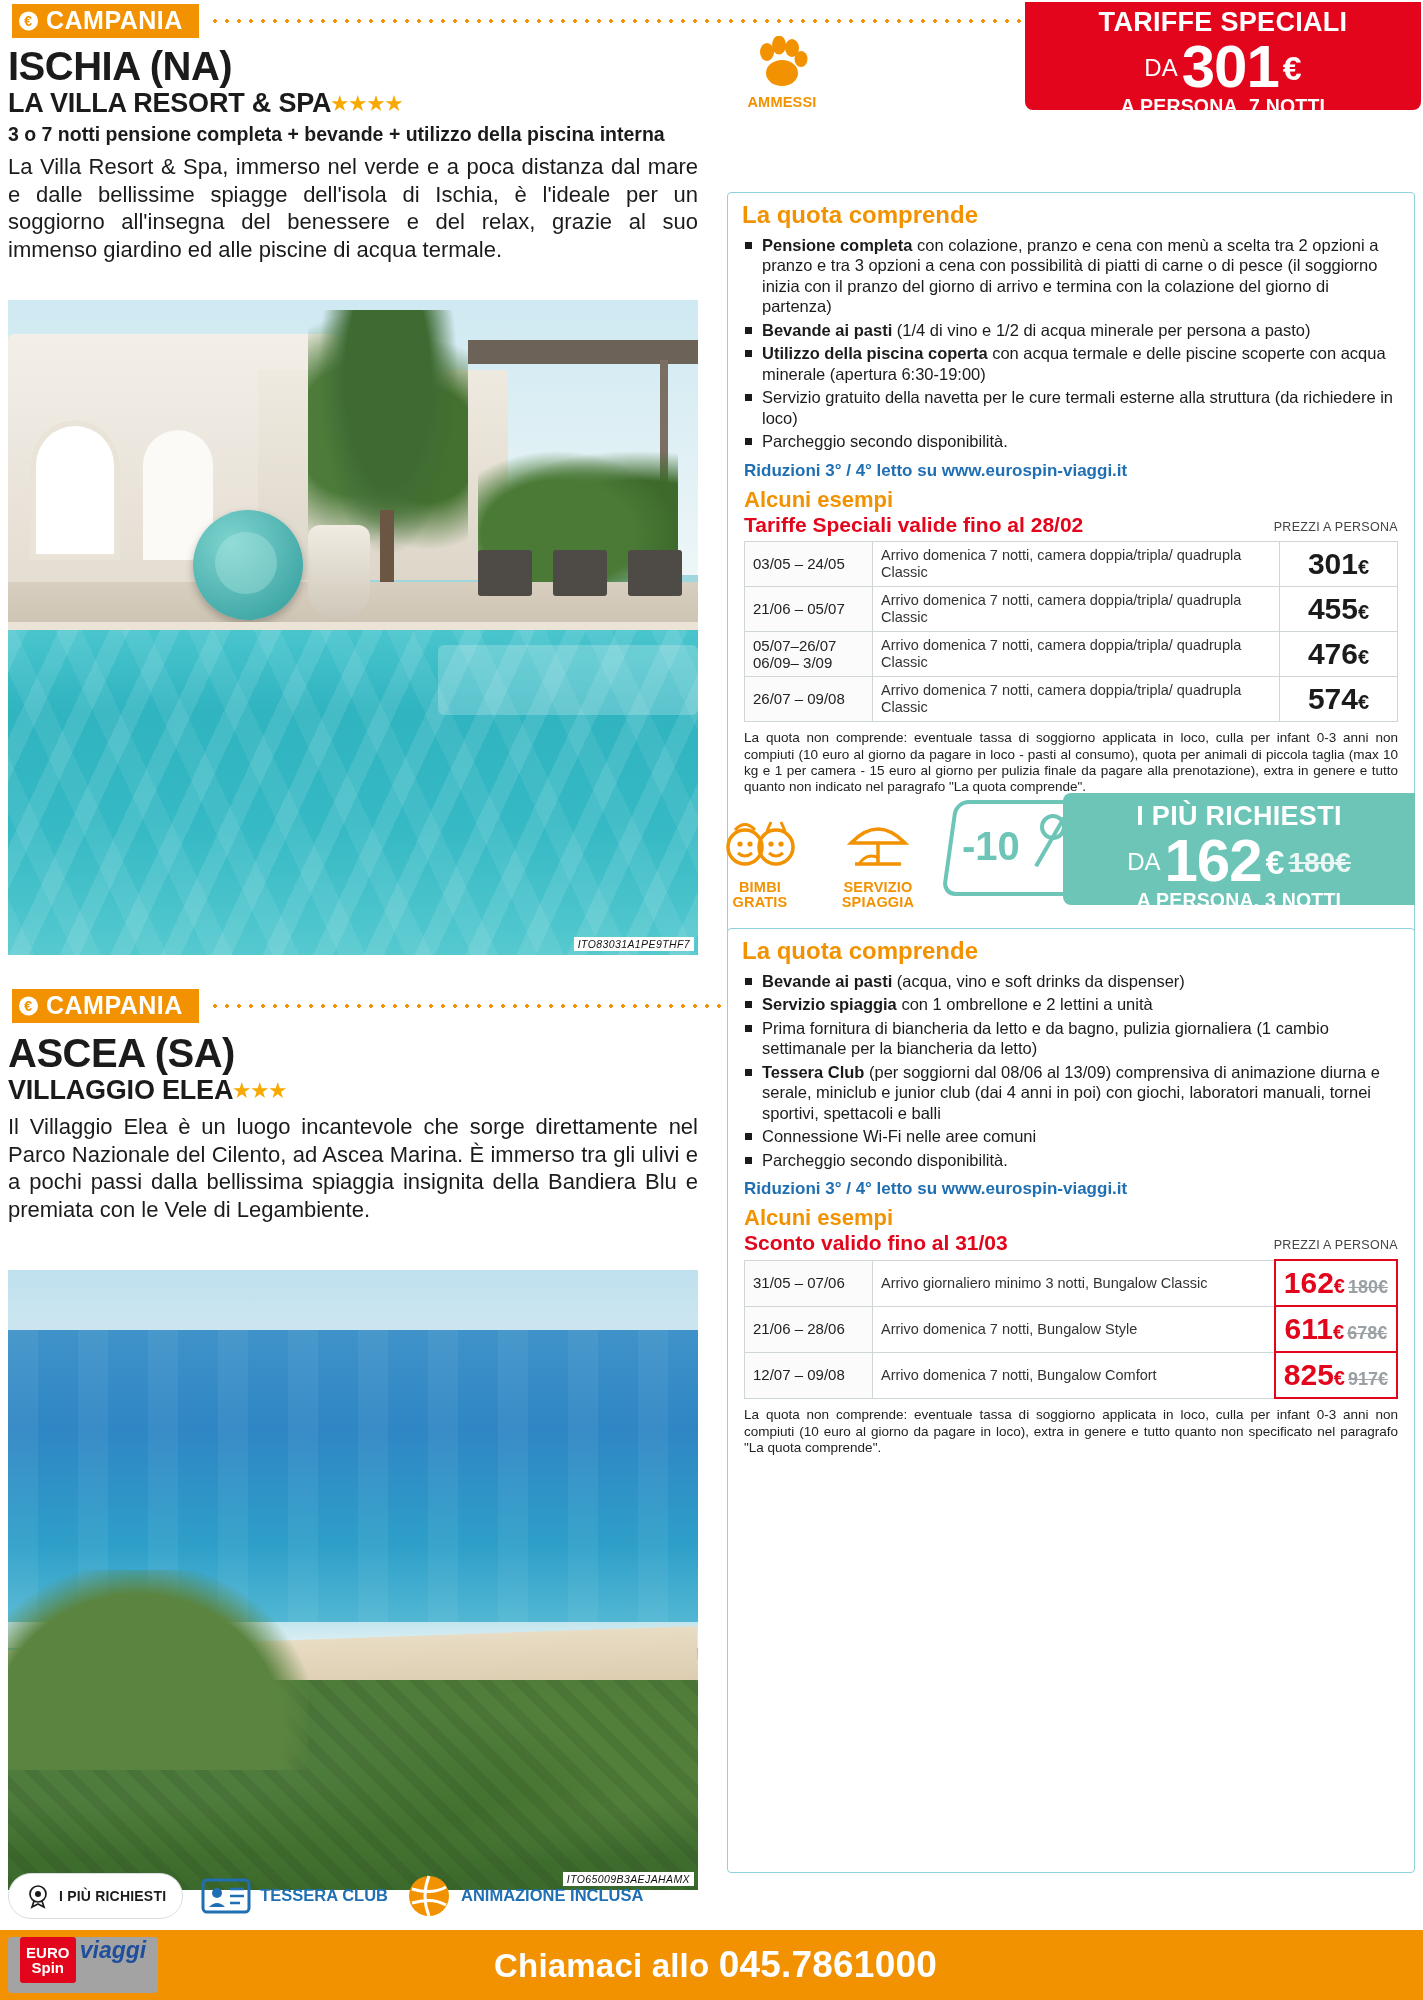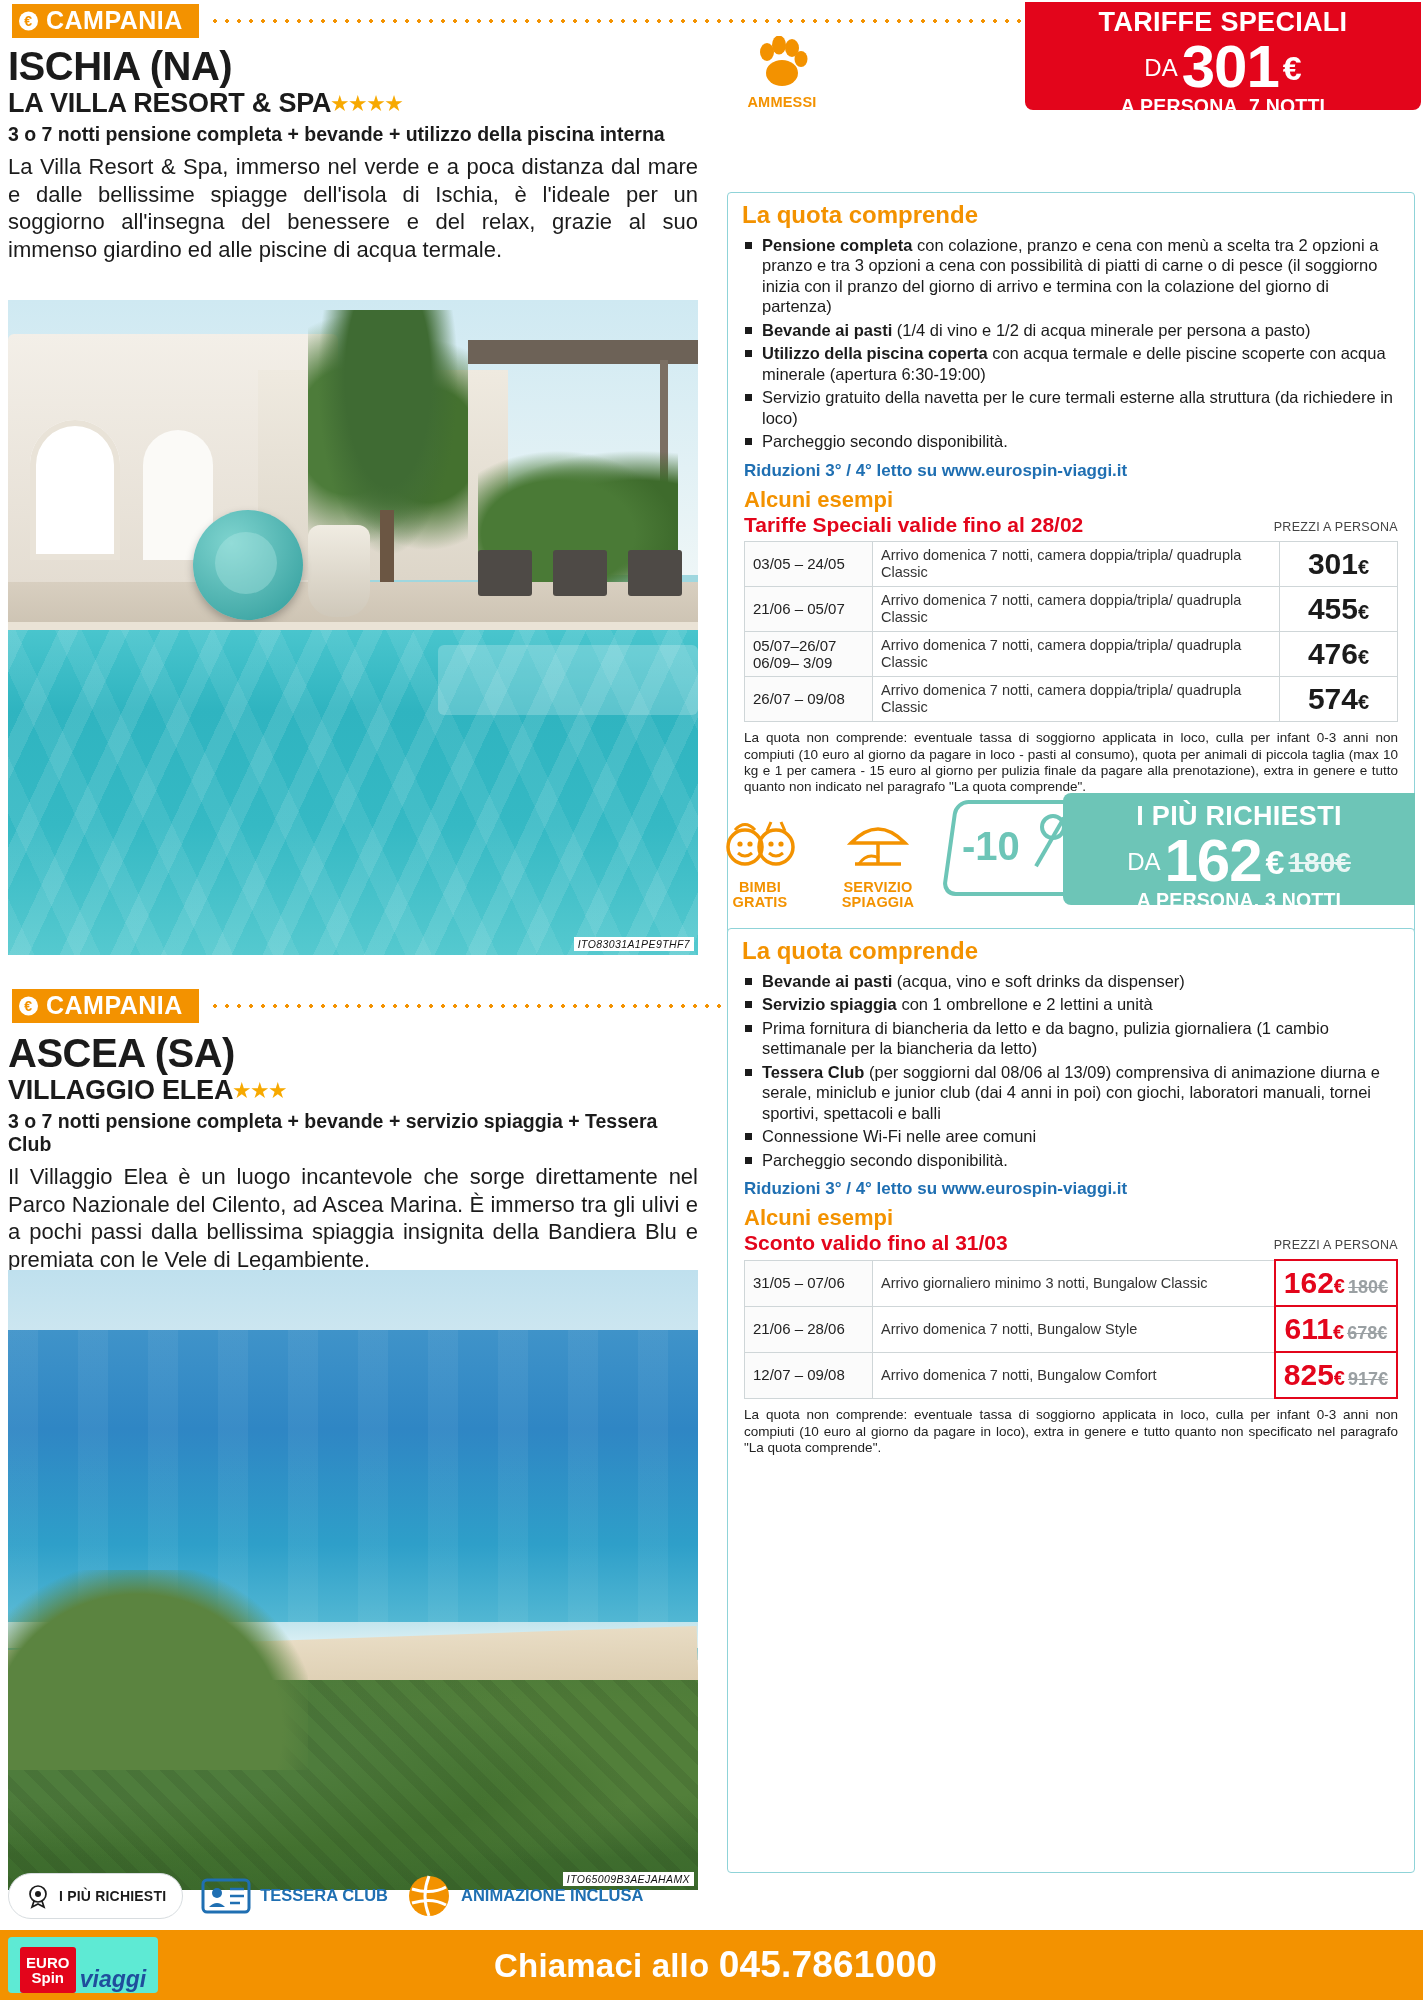--- a/index.html
+++ b/index.html
@@ -146,21 +146,21 @@
 
   
   .badges { position:absolute; left:8px; top:1870px; width:690px; height:52px; display:flex; align-items:center; gap:18px;}
   .badge-pill { background:#ffffff; border:1px solid #d8dde0; border-radius:26px; height:46px; display:flex; align-items:center; gap:8px; padding:0 16px;}
   .badge-pill .txt { font-size:14px; font-weight:bold; color:#1b1b1b; letter-spacing:.2px;}
   .badge-item { display:flex; align-items:center; gap:9px;}
   .badge-item .txt2 { font-size:16.5px; font-weight:bold; color:#1f6fb2; line-height:1.06;}
 
   
   .footer { position:absolute; left:0; top:1930px; width:1423px; height:70px; background:#f39200; display:flex; align-items:center;}
-  .footer .logo { width:150px; height:56px; margin-left:8px; background:#5eead4; border-radius:4px; display:flex; align-items:flex-end; justify-content:center; gap:4px;}
+  .footer .logo { width:150px; height:56px; margin-left:8px; background:#a3a3a3; border-radius:4px; display:flex; align-items:flex-start; justify-content:center; gap:4px;}
   .footer .logo .sq { width:56px; height:46px; background:#e3051b; color:#fff; font-size:15px; font-weight:bold; display:flex; flex-direction:column; align-items:center; justify-content:center; line-height:1; border-radius:3px;}
   .footer .logo .vg { font-size:23px; color:#1f4e9c; font-weight:bold; font-style:italic;}
   .footer .ftxt { flex:1; text-align:center; color:#ffffff; font-size:33px; font-weight:bold; letter-spacing:.2px; margin-right:150px;}
   .footer .ftxt .num { font-size:37px; }
 
   
   .disc-tag { position:absolute; width:150px; height:96px; }
   .disc-tag .body { position:absolute; inset:0; border:4px solid #6dc5b7; border-radius:14px; transform:skewX(-8deg);}
   .disc-tag .num { position:absolute; left:14px; top:24px; font-size:40px; font-weight:bold; color:#6dc5b7;}
   .disc-tag .o1, .disc-tag .o2 { position:absolute; border:4px solid #6dc5b7; border-radius:50%; }
@@ -292,21 +292,20 @@
       </div>
       <div class="dotline"></div>
     </div>
 
     <div class="left" style="top:48px;">
       <h1 class="city">ASCEA (SA)</h1>
       <h2 class="hotel">
         <span>VILLAGGIO ELEA</span>
         <span class="stars">★★★</span>
       </h2>
-      <div class="subtitle">3 o 7 notti pensione completa + bevande + servizio spiaggia + Tessera Club</div>
       <div class="desc">Il Villaggio Elea è un luogo incantevole che sorge direttamente nel Parco Nazionale del Cilento, ad Ascea Marina. È immerso tra gli ulivi e a pochi passi dalla bellissima spiaggia insignita della Bandiera Blu e premiata con le Vele di Legambiente.</div>
     </div>
 
     <div class="left" style="top:265px;">
       <div class="photo photo2">
         <div class="p2-sky"></div>
         <div class="p2-sea"></div>
         <div class="p2-surf"></div>
         <div class="p2-beach"></div>
         <div class="p2-land"></div>

